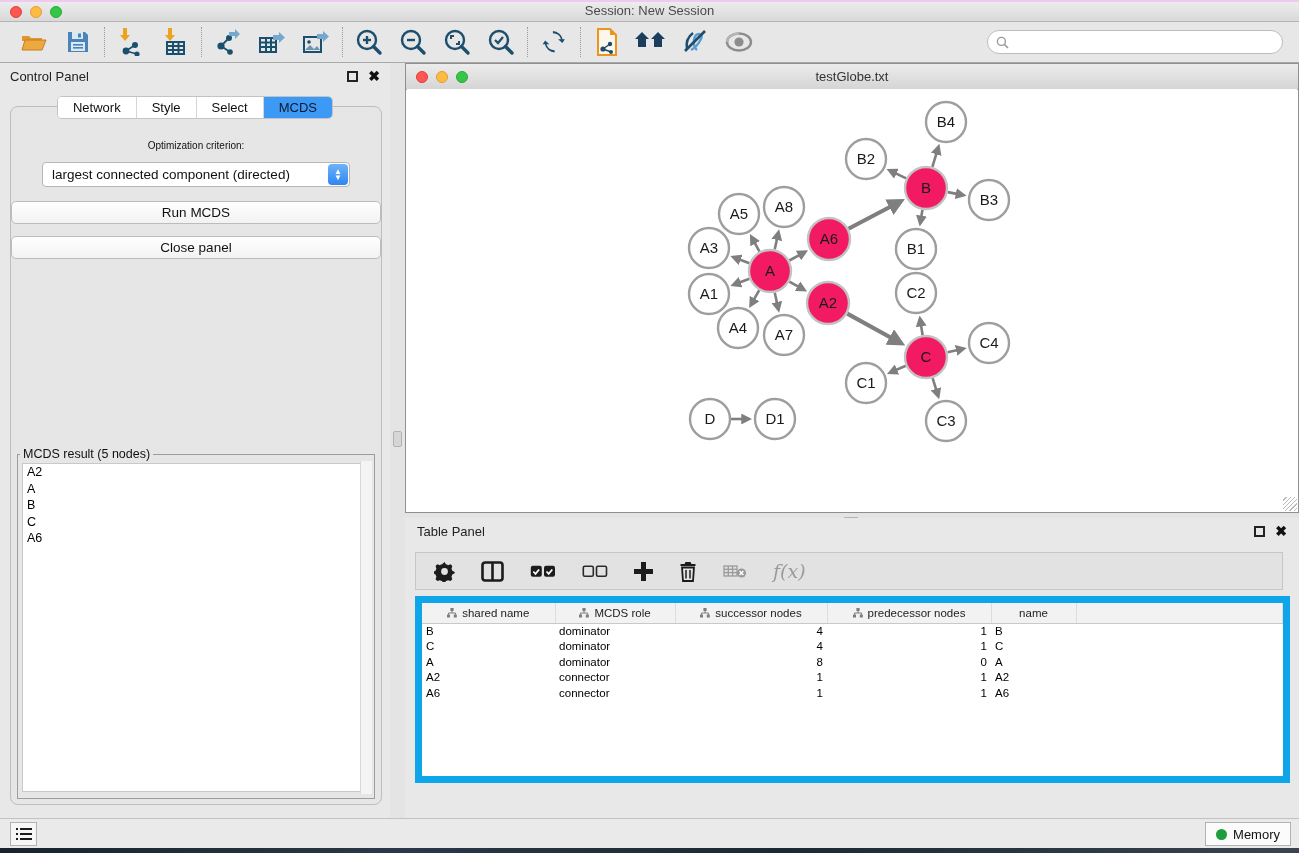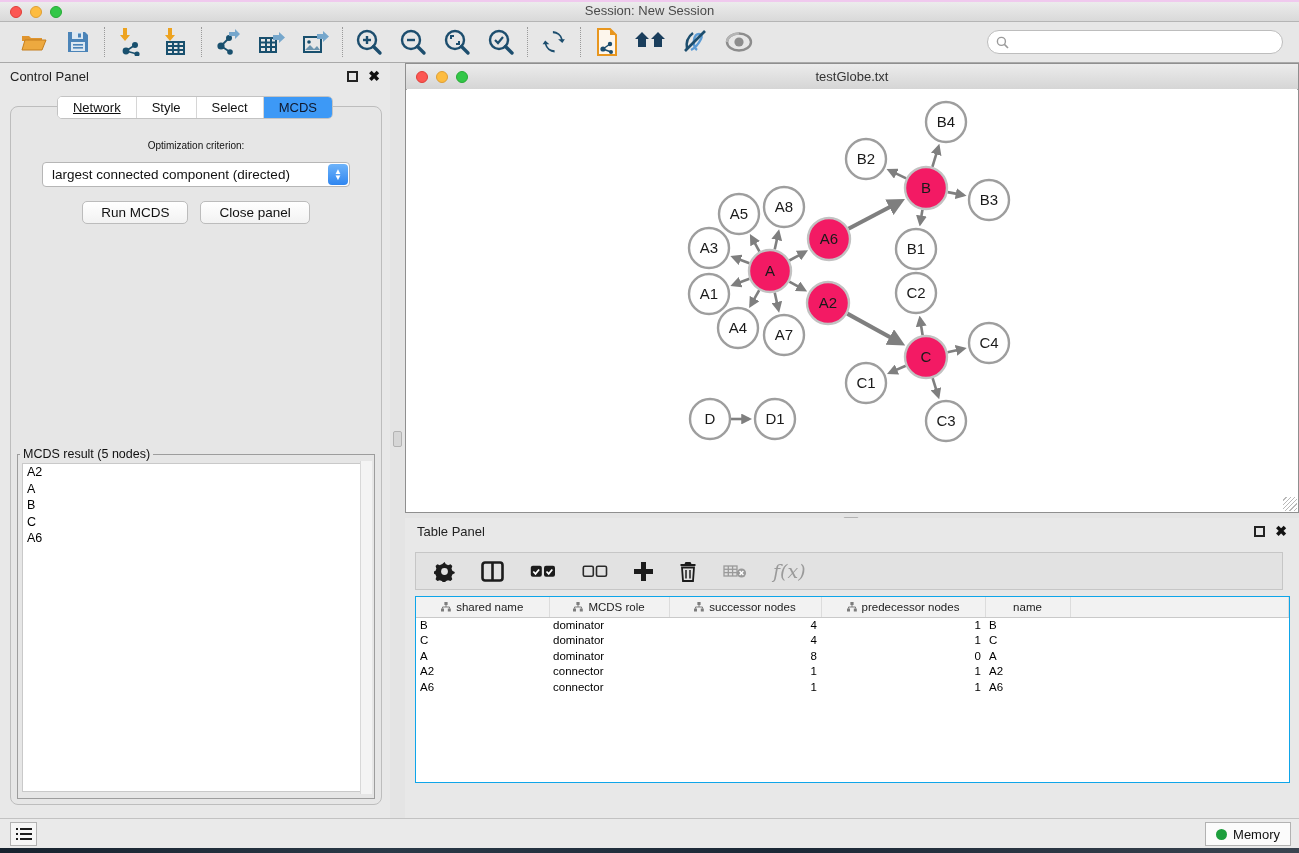--- a/index.html
+++ b/index.html
@@ -36,33 +36,33 @@
 
   
   .control-panel { position:absolute; left:0; top:0; width:390px; height:755px; background:#e8e8e8; }
   .panel-titlebar { height:26px; display:flex; align-items:center; padding:0 10px; }
   .panel-title { font-size:13px; color:#222; }
   .panel-titlebar .panel-icons { margin-left:auto; display:flex; gap:10px; align-items:center; }
   .float-icon { width:11px; height:11px; border:2px solid #222; display:inline-block; }
   .close-icon { font-size:14px; font-weight:bold; color:#111; line-height:11px; }
   .seg-tabs { display:inline-flex; background:#fff; border:1px solid #c3c3c3; border-radius:5px; overflow:hidden; }
   .seg-tab { padding:3px 15px; font-size:13px; color:#111; border-left:1px solid #d6d6d6; background:#fff; white-space:nowrap; }
-  .seg-tab:first-child { border-left:none;text-decoration:underline; }
+  .seg-tab:first-child { border-left:none; }
   .seg-tab.active { background:#3d99f6; color:#0f172a; }
   .cp-tabs-row { text-align:center; position:relative; z-index:2; margin-top:7px; }
   .cp-content { position:absolute; left:10px; right:8px; top:43px; bottom:13px;
     border:1px solid #bdbdbd; border-radius:8px; background:#e6e6e6; }
   .opt-label { text-align:center; margin-top:33px; font-size:10px; color:#111; }
   .dropdown { margin:11px auto 0; width:308px; height:25px; background:#fff; border:1px solid #b6b6b6;
     border-radius:4px; display:flex; align-items:center; position:relative; }
   .dropdown-value { flex:1; padding-left:9px; font-size:13.5px; color:#111; white-space:nowrap; overflow:hidden; }
   .dropdown-stepper { width:20px; height:21px; margin-right:1px; background:linear-gradient(#6db3fa,#2f86f0); border-radius:4px;
     display:flex; flex-direction:column; align-items:center; justify-content:center; color:#fff; }
   .dropdown-stepper span { font-size:8px; line-height:6px; }
-  .cp-buttons { display:flex; justify-content:center; gap:12px; margin-top:14px; }
+  .cp-buttons { display:flex; justify-content:center; gap:12px; margin-top:14px;flex-direction:column; }
   .mac-btn { background:linear-gradient(#ffffff,#f2f2f2); border:1px solid #bcbcbc; border-radius:5px;
     padding:3px 18px; font-size:13.5px; color:#111; font-family:"Liberation Sans",sans-serif; }
   .result-fieldset { position:absolute; left:6px; right:6px; top:340px; bottom:5px;
     border:1px solid #9d9d9d; background:#e6e6e6; padding:0; }
   .result-fieldset legend { font-size:12.5px; color:#111; margin-left:2px; padding:0 3px; }
   .result-list { position:absolute; left:2px; right:2px; top:2px; bottom:2px; background:#fff;
     border:1px solid #c9c9c9; overflow:hidden; }
   .result-scroll { position:absolute; right:0; top:0; bottom:0; width:12px; background:#f4f4f4; border-left:1px solid #d8d8d8; }
   .result-item { font-size:12.5px; padding:1px 0 1px 4px; line-height:14.5px; color:#000; }
 
@@ -82,21 +82,21 @@
 
   .hsplitter { position:absolute; left:0; top:450px; width:894px; height:18px; background:#e4e4e4; }
   .hsplit-handle { position:absolute; left:438px; top:4px; width:16px; height:9px; background:#d6d6d6; border:1px solid #b2b2b2; border-radius:2px; }
 
   
   .table-panel { position:absolute; left:0; top:455px; width:894px; height:300px; background:#e8e8e8; }
   .tp-toolbar { position:absolute; left:10px; right:16px; top:34px; height:38px; background:#e2e2e2;
     border:1px solid #c6c6c6; display:flex; align-items:center; gap:26px; padding:0 18px; }
   .tp-icon { display:flex; align-items:center; justify-content:center; }
   .fx-label { font-family:"DejaVu Serif", serif; font-style:italic; font-size:19px; color:#9a9a9a; }
-  .table-wrap { position:absolute; left:10px; right:9px; top:78px; bottom:35px; background:#fff; border:1px solid #0ea5e9; overflow:hidden; }
+  .table-wrap { position:absolute; left:10px; right:9px; top:78px; bottom:35px; background:#fff; border:7px solid #0ea5e9; overflow:hidden; }
   table.data { border-collapse:collapse; table-layout:fixed; width:100%; }
   table.data th { height:20px; background:#f2f2f2; border-right:1px solid #dcdcdc; border-bottom:1px solid #c9c9c9;
     font-weight:normal; font-size:11.5px; color:#222; text-align:center; position:relative; white-space:nowrap; overflow:hidden; }
   table.data th .th-inner { display:flex; align-items:center; justify-content:center; gap:5px; }
   table.data td { height:15.5px; font-size:11.5px; color:#000; padding:0 4px; white-space:nowrap; overflow:hidden; }
   td.al { text-align:left; padding-left:10px; }
   td.ar { text-align:right; padding-right:12px; }
   .tp-tabs-row { position:absolute; left:0; right:0; bottom:6px; text-align:center; }
 
   

